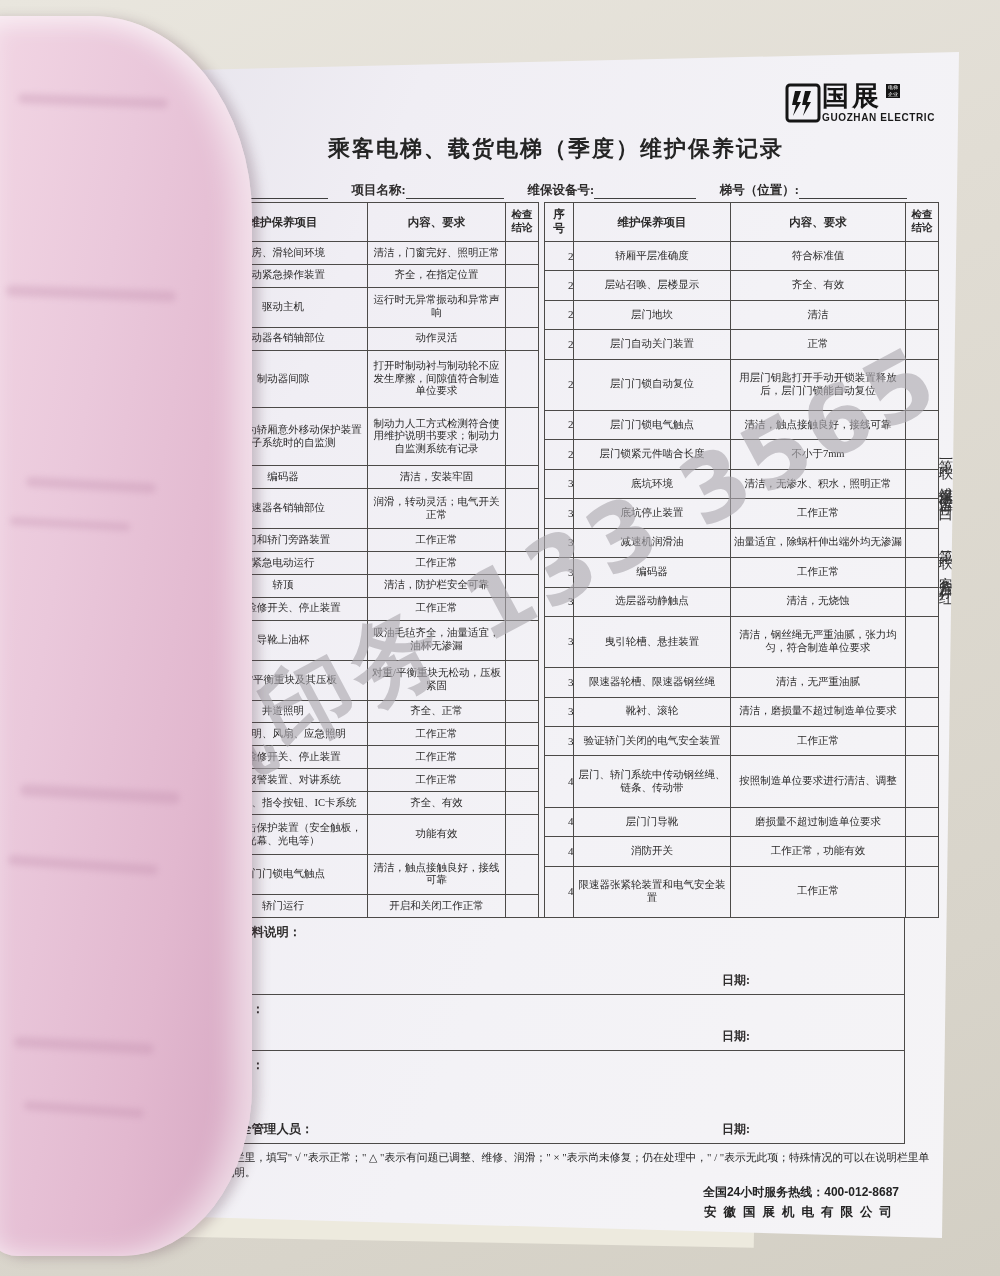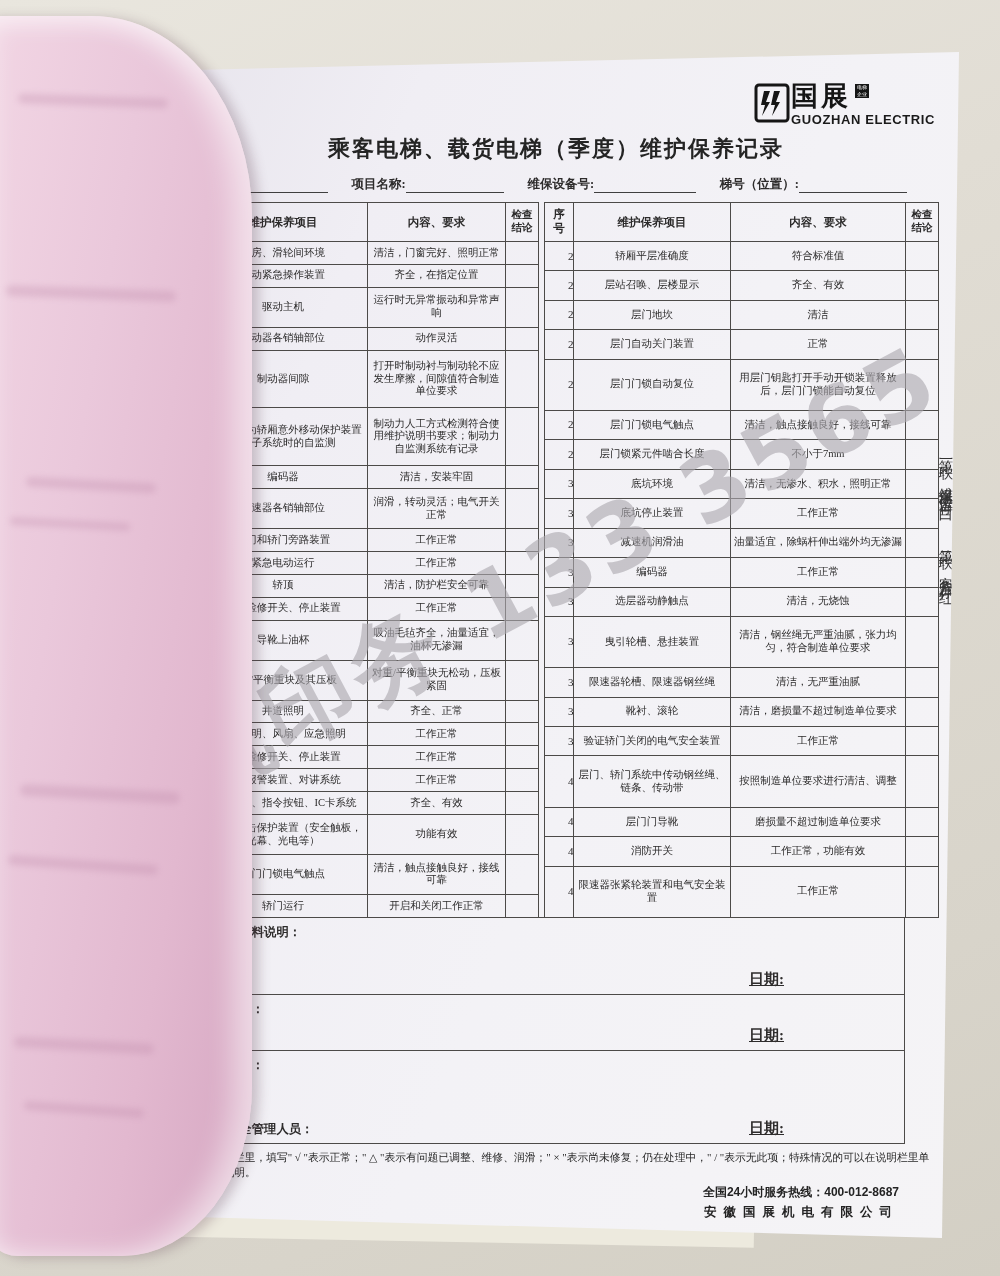--- a/index.html
+++ b/index.html
@@ -26,27 +26,27 @@
   
   .logo{position:absolute;top:33px;right:30px;display:flex;align-items:flex-start;gap:1px;z-index:3;}
   .logo-mark{width:36px;height:40px;}
   .logo-right{display:flex;flex-direction:column;}
   .logo-row{display:flex;align-items:flex-start;gap:4px;}
   .logo-cn{font-family:"Liberation Sans","DejaVu Sans",sans-serif;font-weight:800;
     font-size:27px;line-height:1;letter-spacing:3px;color:#151515;}
   .logo-badge{width:14px;height:14px;background:#151515;color:#fff;font-size:5px;line-height:7px;
     text-align:center;font-family:"Liberation Sans",sans-serif;margin-top:1px;}
   .logo-en{font-family:"Liberation Sans","DejaVu Sans",sans-serif;font-weight:bold;
-    font-size:13px;letter-spacing:.6px;color:#1a1a1a;margin-top:2px;}
+    font-size:10px;letter-spacing:.6px;color:#1a1a1a;margin-top:2px;}
   
   .title{position:absolute;top:84px;left:0;width:100%;text-align:center;
     font-size:22px;font-weight:bold;letter-spacing:2px;color:#242424;z-index:3;}
   .fields{position:absolute;top:126px;left:22px;width:738px;display:flex;
     justify-content:space-between;font-size:12.5px;font-weight:600;z-index:3;}
-  .field{white-space:nowrap;}
+  .field{white-space:nowrap;margin-top:6px;}
   .blank{display:inline-block;border-bottom:1px solid #3f3f3f;height:11px;vertical-align:bottom;}
   .field:nth-child(1) .blank{width:92px;}
   .field:nth-child(2) .blank{width:98px;}
   .field:nth-child(3) .blank{width:102px;}
   .field:nth-child(4) .blank{width:108px;}
   
   .wrapper{position:absolute;top:152px;left:22px;width:736px;z-index:3;}
   .tables{display:flex;gap:5px;}
   table{border-collapse:collapse;table-layout:fixed;height:716px;}
   .t-left{width:353px;}
@@ -62,21 +62,21 @@
   .t-left .c-content{width:133px;}
   .t-right .c-item{width:152px;}
   .t-right .c-content{width:170px;}
   .c-result{width:28px;}
   
   .sec{position:relative;border:1px solid #4c4a48;margin-top:-1px;width:734px;}
   .sec-materials{height:76px;}
   .sec-maintainer{height:55px;}
   .sec-opinion{height:92px;}
   .sec-label{position:absolute;left:8px;top:6px;font-size:12.3px;font-weight:700;}
-  .date-label{position:absolute;right:120px;bottom:5px;font-size:15px;font-weight:700;text-decoration:underline;}
+  .date-label{position:absolute;right:154px;bottom:5px;font-size:12px;font-weight:700;}
   .safety-label{position:absolute;left:8px;bottom:5px;font-size:12.3px;font-weight:700;}
   
   .note{margin-top:6px;width:746px;font-size:10.8px;line-height:1.4;color:#272727;
     padding-left:22px;text-indent:-22px;}
   .footer{margin-top:4px;width:730px;text-align:right;
     font-family:"Liberation Sans","DejaVu Sans",sans-serif;color:#232323;}
   .hotline{font-size:12px;font-weight:bold;}
   .company{font-size:12.5px;font-weight:bold;letter-spacing:7px;margin-top:3px;}
   
   .copies{position:absolute;right:10px;top:398px;height:620px;z-index:3;

